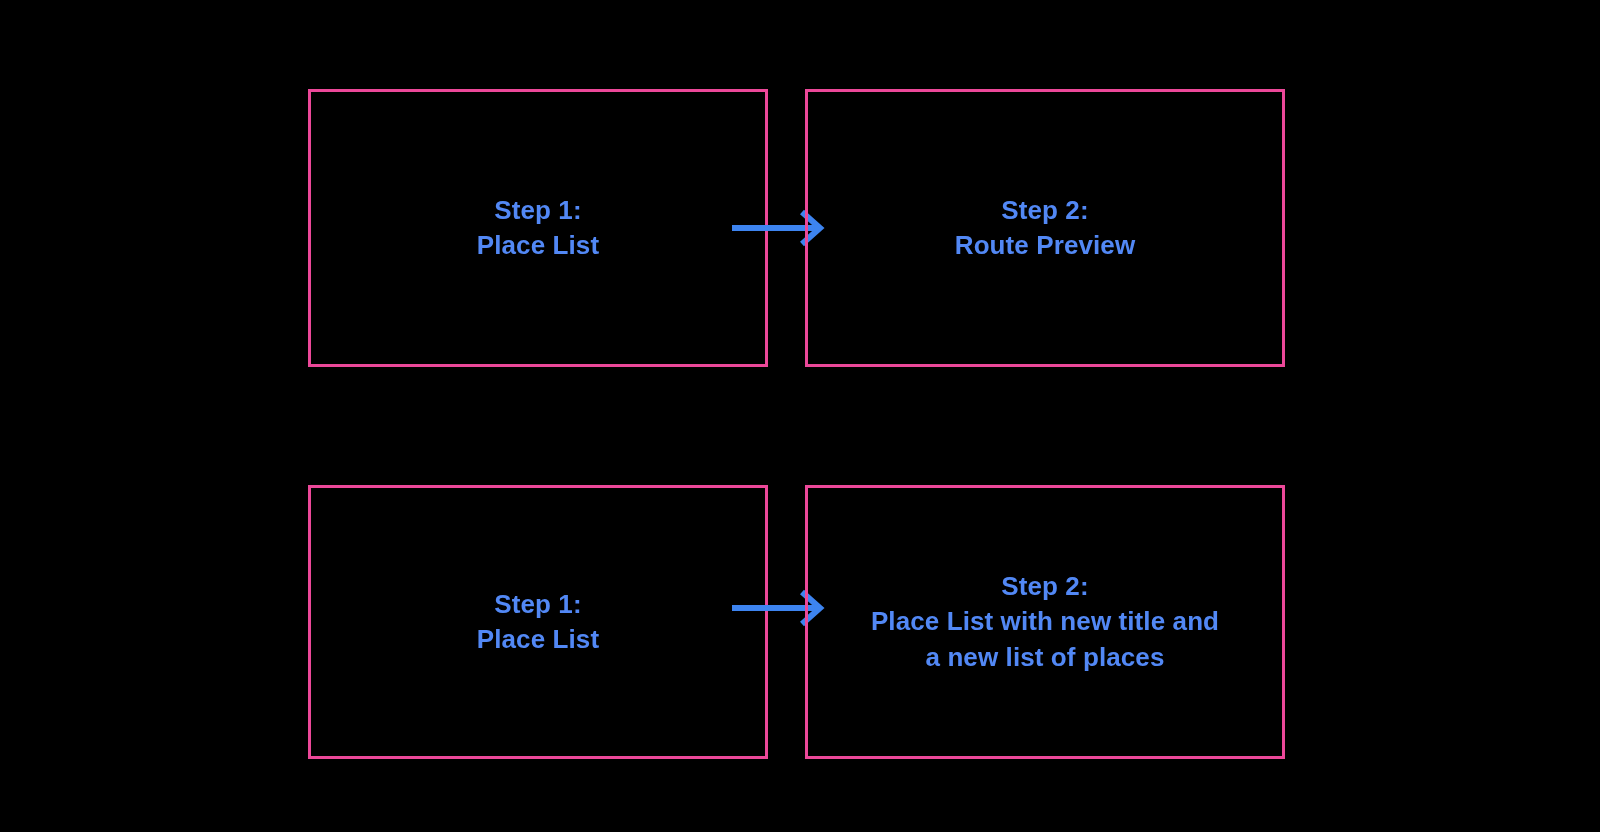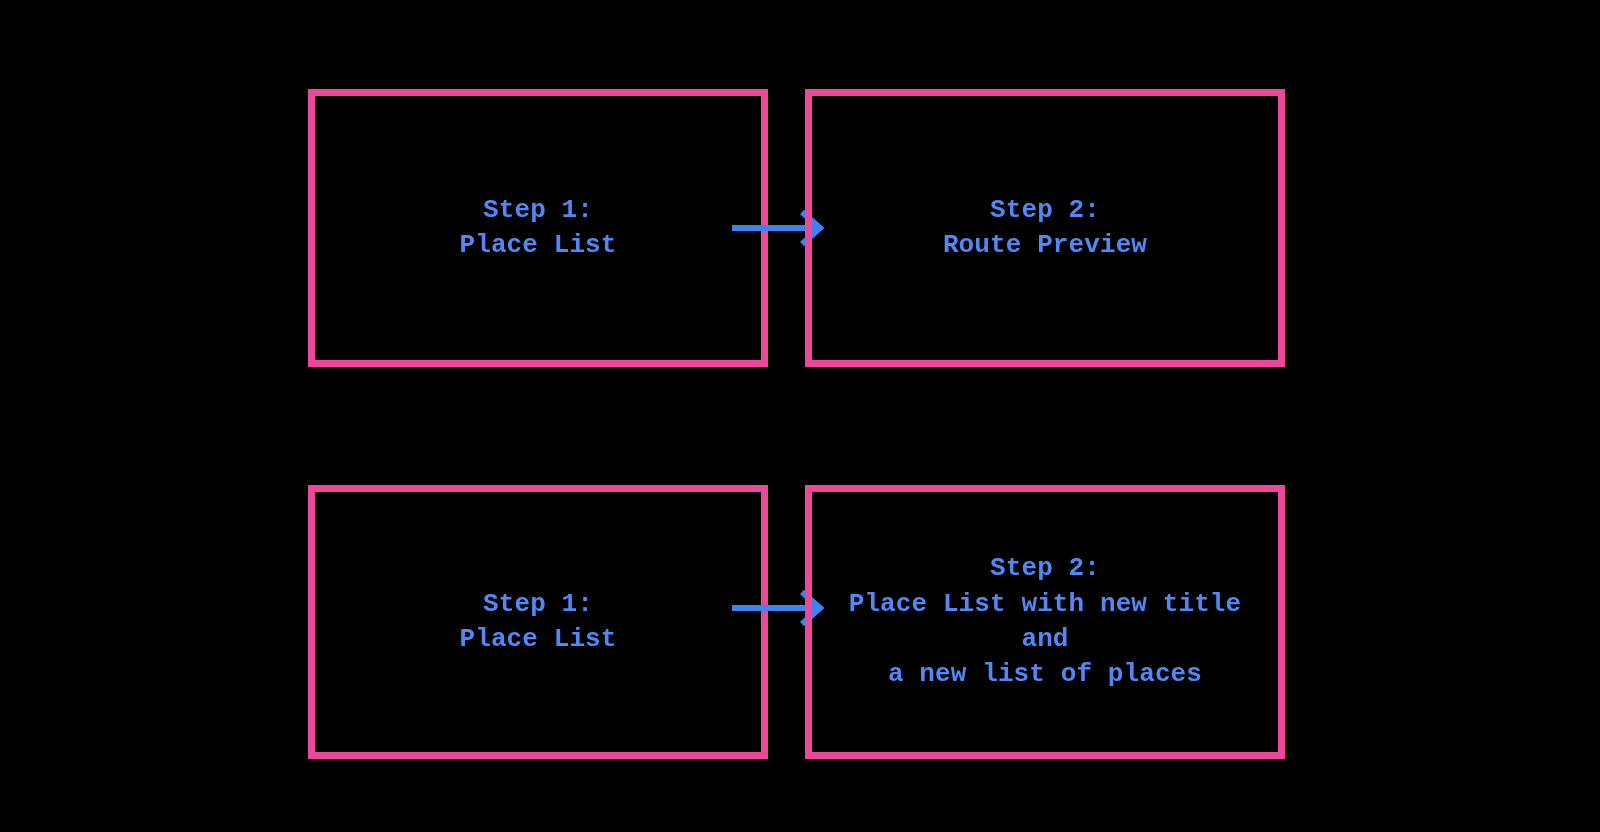--- a/index.html
+++ b/index.html
@@ -11,26 +11,25 @@
     position: relative;
     width: 1600px;
     height: 832px;
     background: #000000;
     overflow: hidden;
     font-family: "Liberation Sans", "DejaVu Sans", sans-serif;
   }
   .flow-box {
     position: absolute;
     box-sizing: border-box;
-    border: 7px solid #ec4899;
+    border: 3px solid #ec4899;
     background: transparent;
     display: flex;
     align-items: center;
     justify-content: center;
-    font-family: Liberation Mono, monospace;
   }
   .box-label {
     color: #5288f5;
     font-size: 26px;
     font-weight: bold;
     line-height: 1.36;
     text-align: center;
     letter-spacing: 0.1px;
     white-space: pre-line;
     padding: 0 10px;

